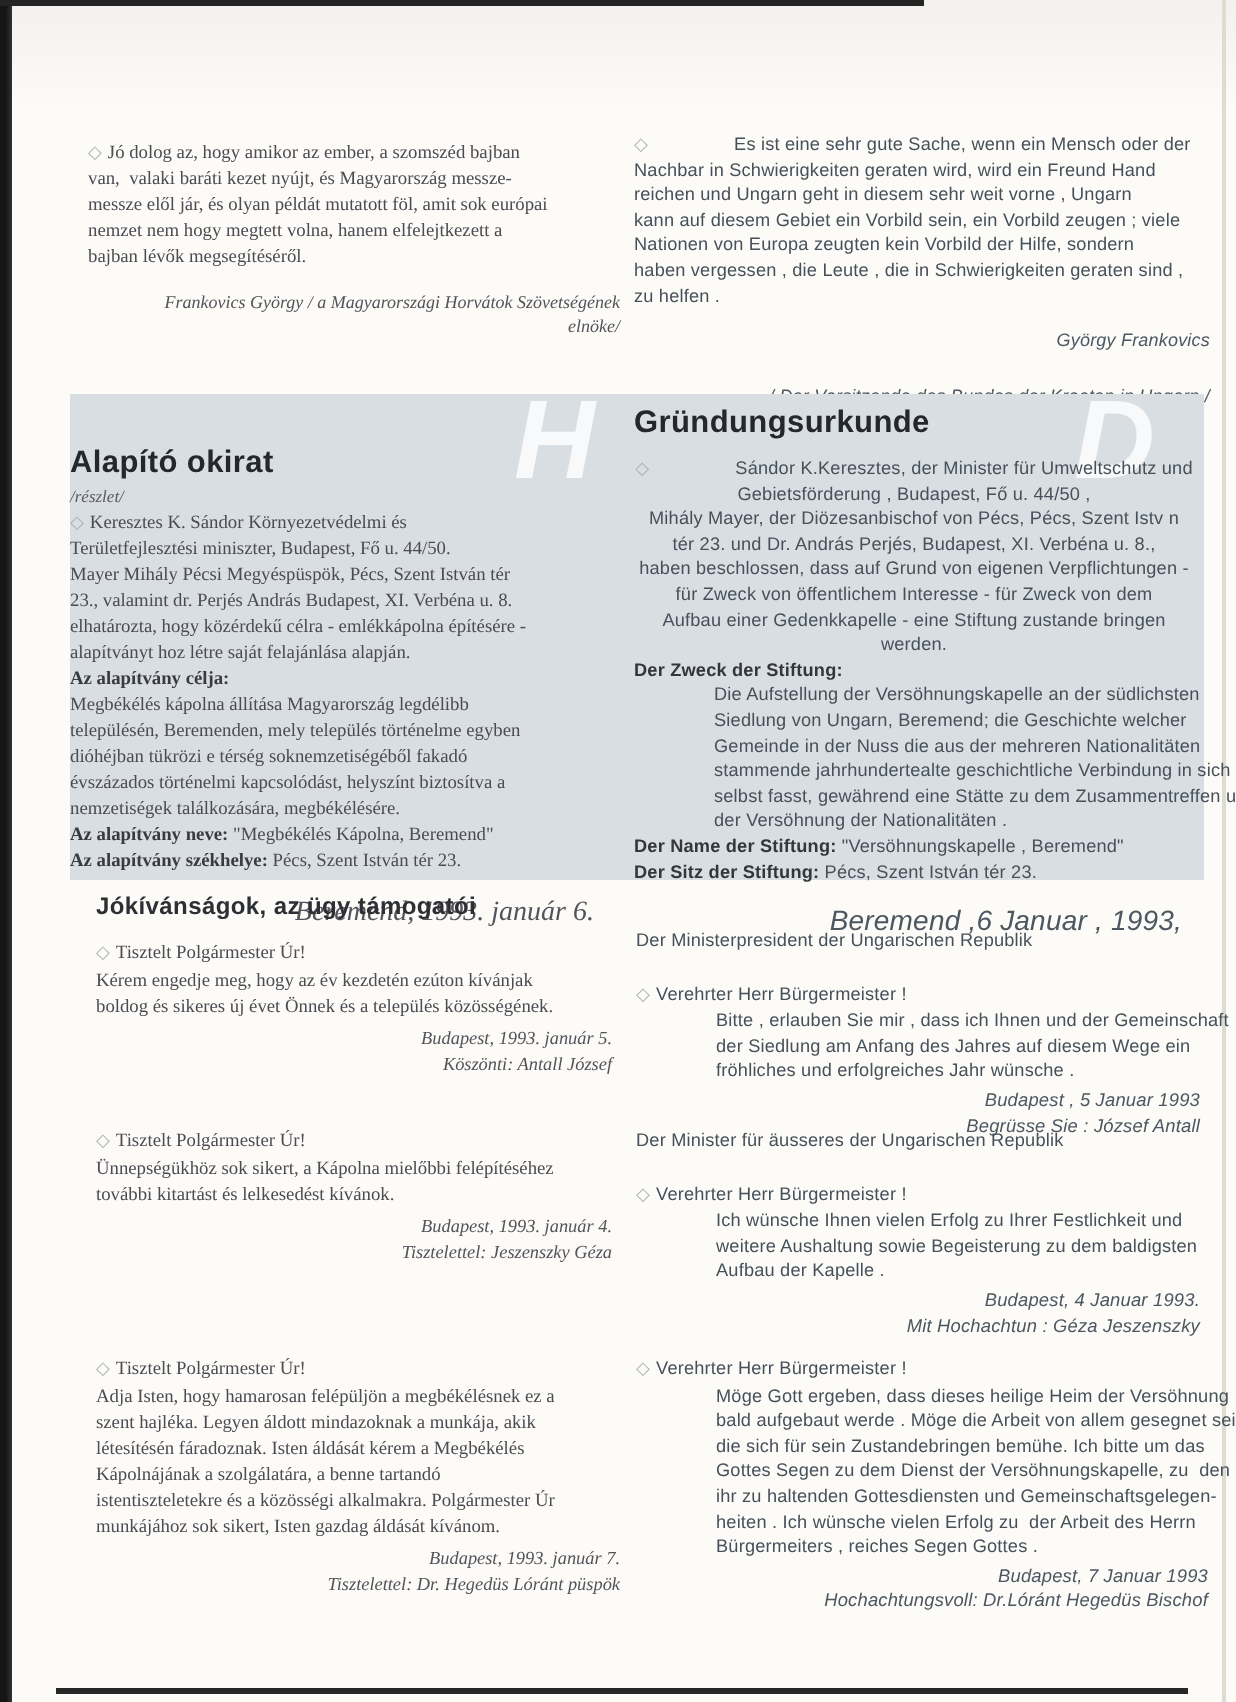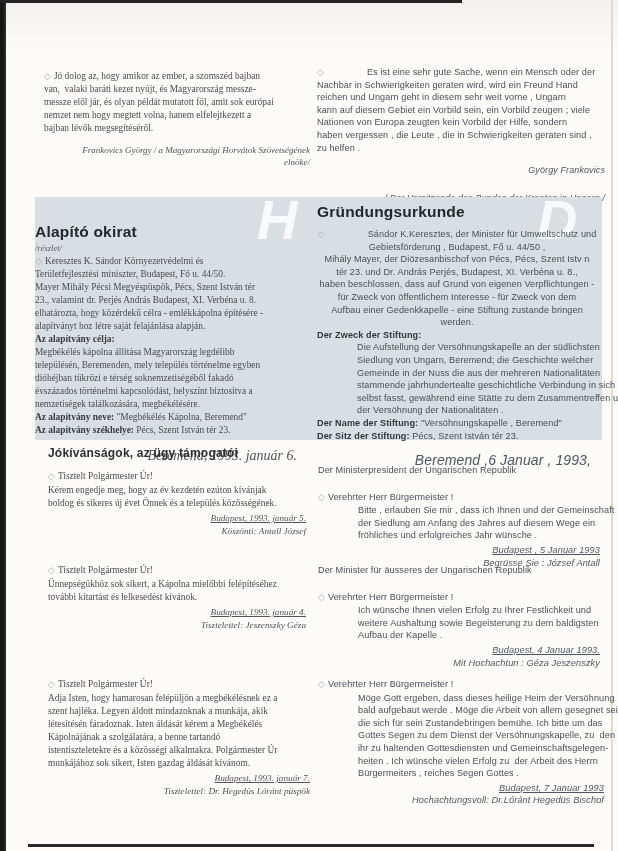--- a/index.html
+++ b/index.html
@@ -46,21 +46,21 @@
   .hu .lbl { color:#3a3a41; }
   .f-date { text-align:right; font-style:italic; margin-top:12px; padding-right:6px; font-size:14px; }
 
   
   .wishes-heading { position:absolute; left:48px; top:446px;
         font:700 12px "Liberation Sans",sans-serif; color:#2c2f34; letter-spacing:.2px; }
   .letter { position:absolute; }
   .l-header { margin-bottom:14px; }
   .l-greet { margin-bottom:1px; }
   .l-date, .l-sig { text-align:right; font-style:italic; font-size:9.2px; padding-right:4px; }
-  .l-date { margin-top:2px;text-decoration:underline; }
+  .l-date { margin-top:2px; }
   .w1-hu { left:48px;  top:470px; width:262px; }
   .w1-de { left:318px; top:464px; width:286px; }
   .w2-hu { left:48px;  top:564px; width:262px; }
   .w2-de { left:318px; top:564px; width:286px; }
   .w3-hu { left:48px;  top:678px; width:266px; }
   .w3-de { left:318px; top:678px; width:290px; }
 </style>
 </head>
 <body>
 

